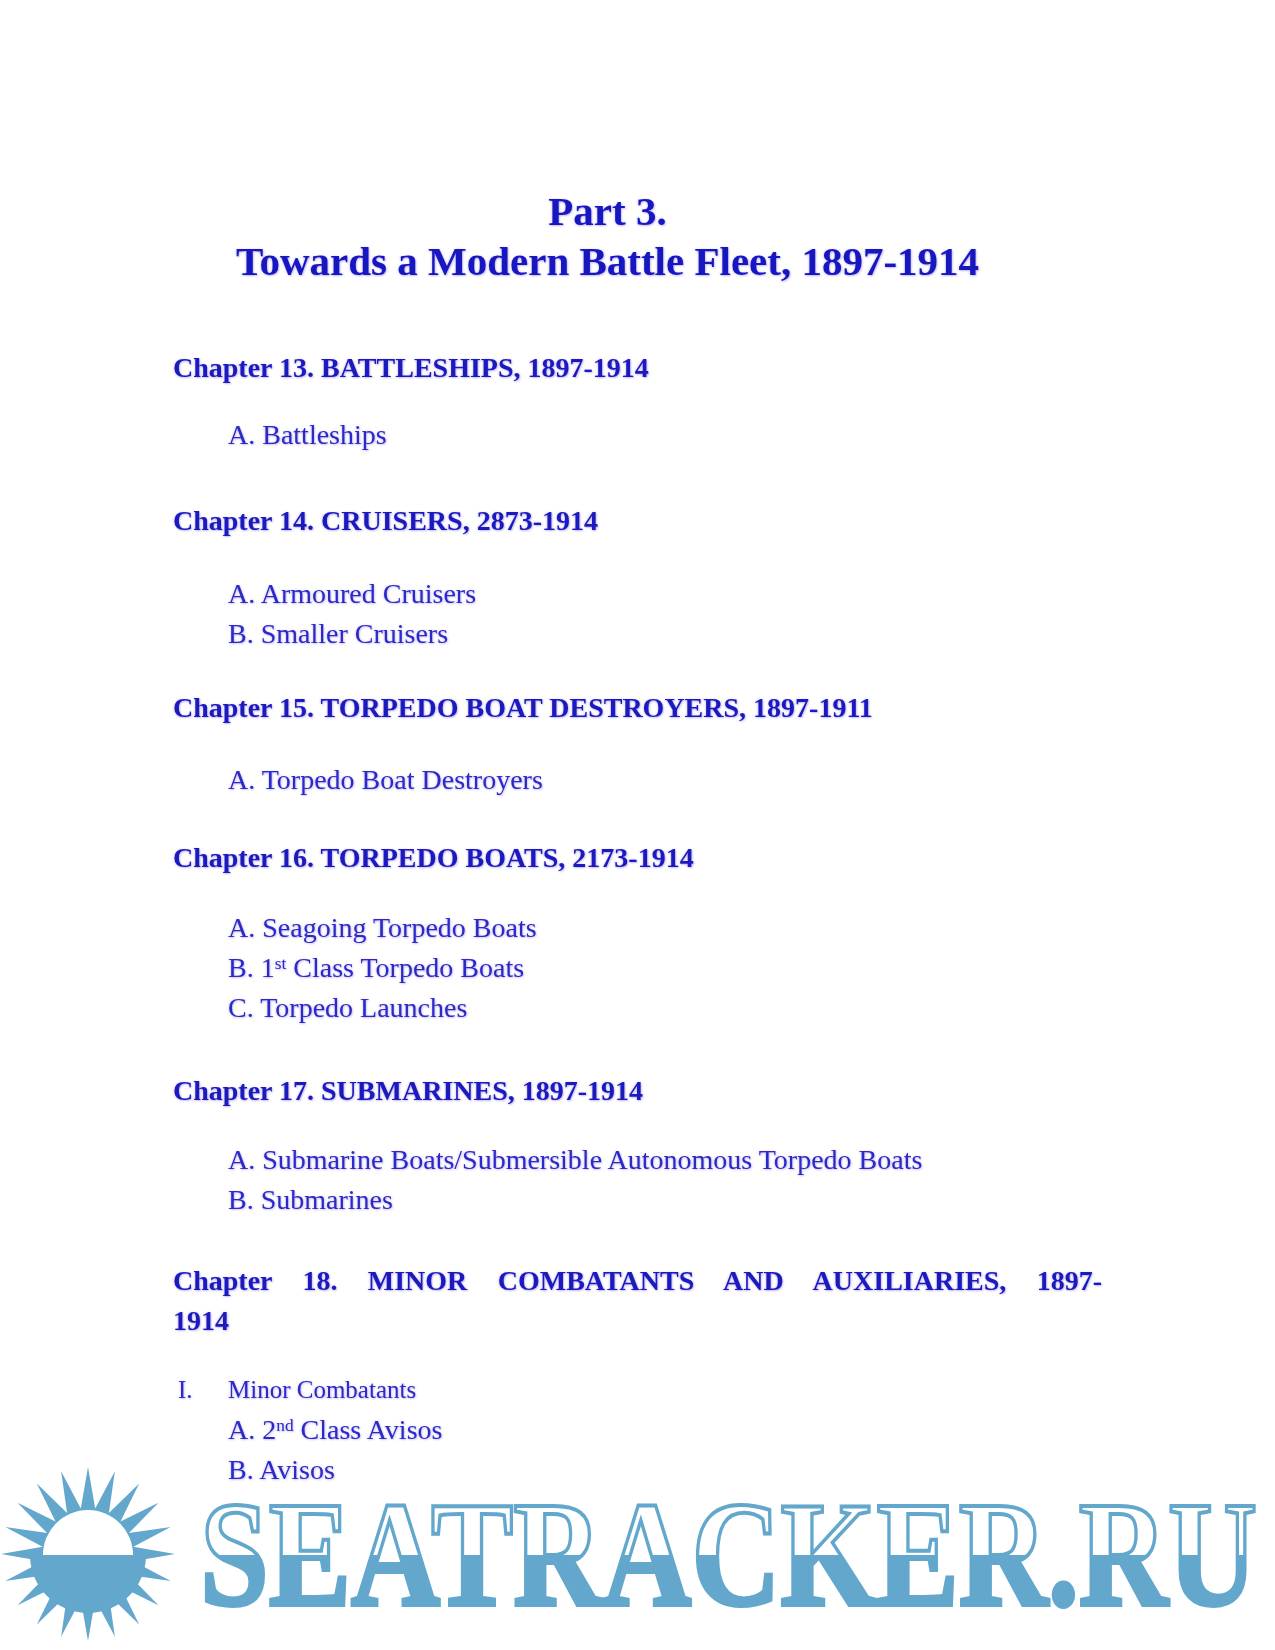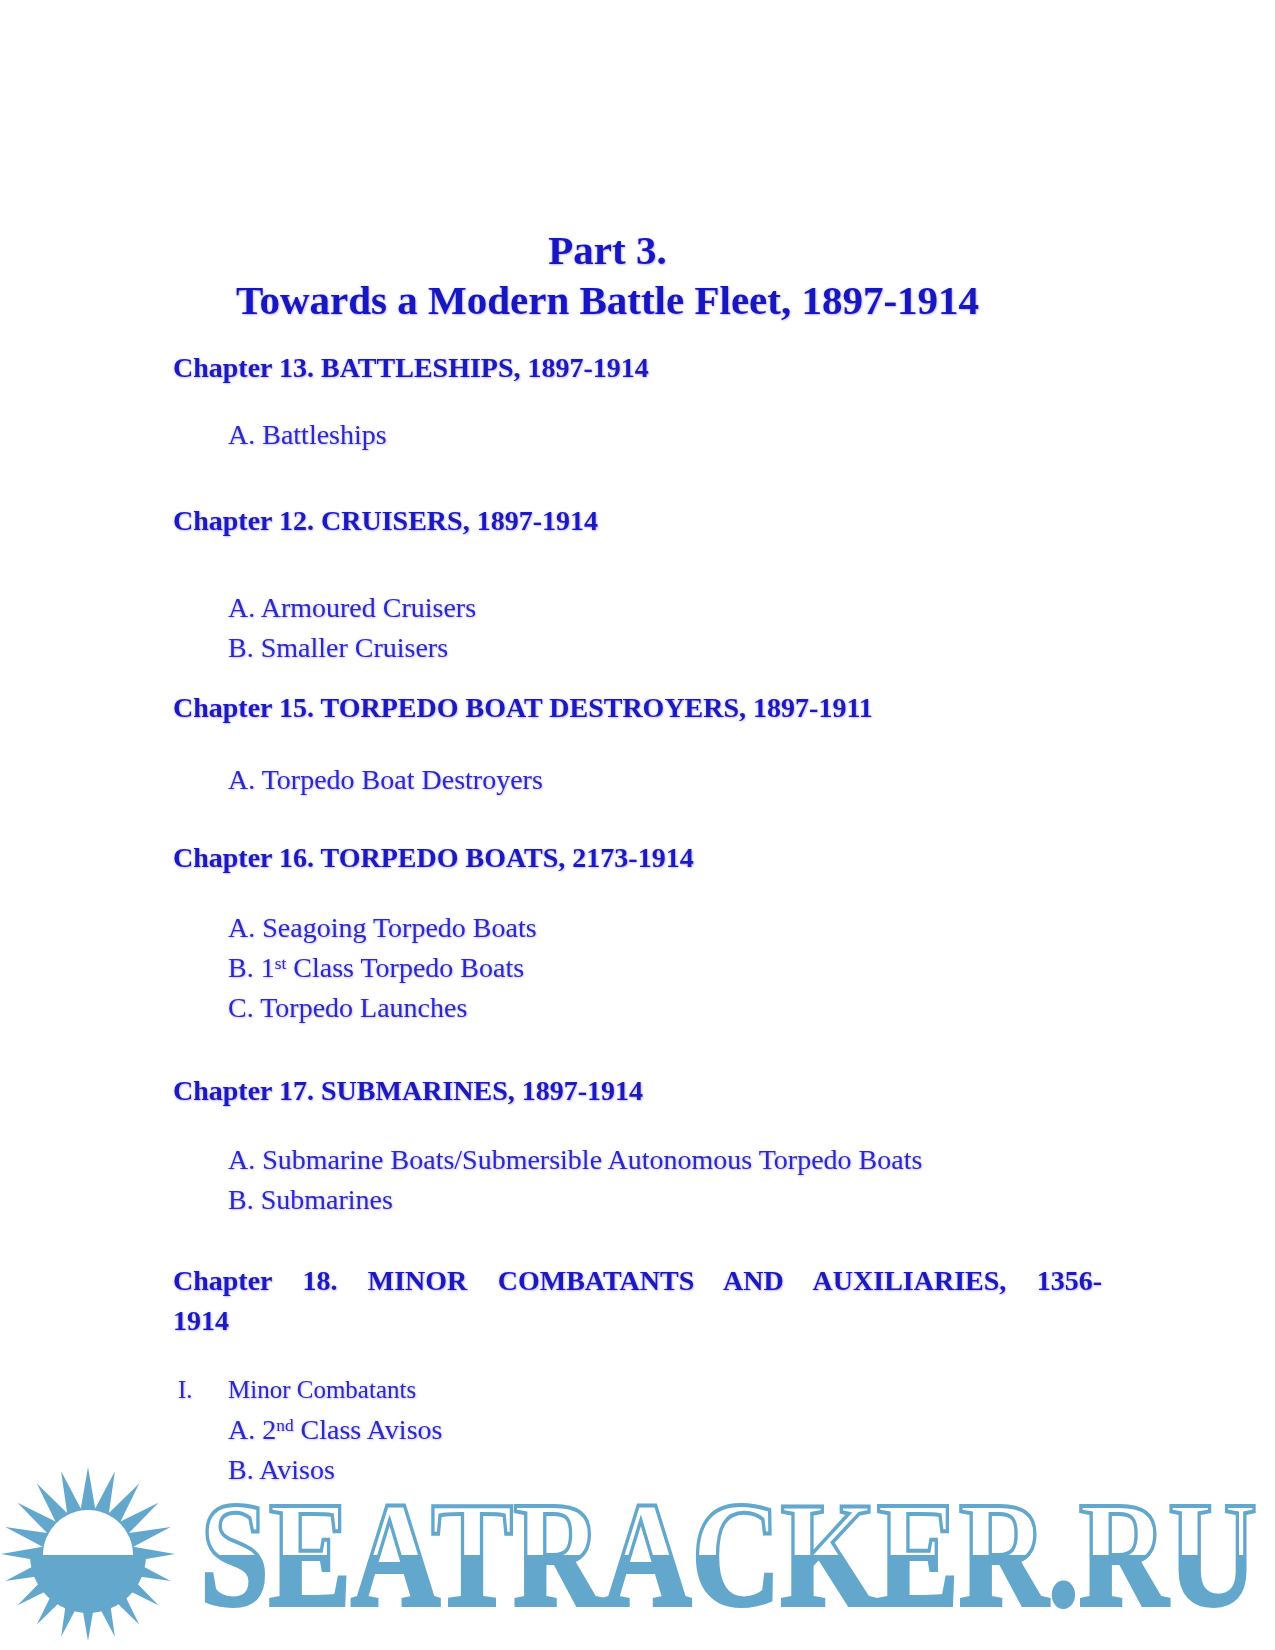--- a/index.html
+++ b/index.html
@@ -12,21 +12,20 @@
   }
   .page { position: absolute; inset: 0; }
   .line { position: absolute; white-space: nowrap; }
 
   .doc-title {
     position: absolute; left: 0; top: 186px; width: 1215px;
     text-align: center;
     font-weight: bold; font-size: 41px; line-height: 50px;
     color: #1717c0;
     text-shadow: 1px 1px 2px rgba(140,110,230,0.45), -1px 0 2px rgba(140,110,230,0.25);
-    margin-top: 39px;
   }
 
   .chapter {
     left: 173px;
     font-weight: bold; font-size: 28px; line-height: 40px;
     color: #1b1bbd;
     text-shadow: 1px 1px 2px rgba(140,110,230,0.45), -1px 0 2px rgba(140,110,230,0.25);
     margin: 0;
   }
   .chapter.wrap2 { width: 929px; white-space: normal; }
@@ -72,22 +71,22 @@
   <header class="doc-title">
     <div>Part 3.</div>
     <div>Towards a Modern Battle Fleet, 1897-1914</div>
   </header>
 
   <h2 class="line chapter" style="top:348px">Chapter 13. BATTLESHIPS, 1897-1914</h2>
   <div class="line items" style="top:415px">
     <div class="item">A. Battleships</div>
   </div>
 
-  <h2 class="line chapter" style="top:501px">Chapter 12. CRUISERS, 1897-1914</h2>
-  <div class="line items" style="top:588px">
+  <h2 class="line chapter" style="top:501px">Chapter 14. CRUISERS, 2873-1914</h2>
+  <div class="line items" style="top:574px">
     <div class="item">A. Armoured Cruisers</div>
     <div class="item">B. Smaller Cruisers</div>
   </div>
 
   <h2 class="line chapter" style="top:688px">Chapter 15. TORPEDO BOAT DESTROYERS, 1897-1911</h2>
   <div class="line items" style="top:760px">
     <div class="item">A. Torpedo Boat Destroyers</div>
   </div>
 
   <h2 class="line chapter" style="top:838px">Chapter 16. TORPEDO BOATS, 2173-1914</h2>
@@ -99,21 +98,21 @@
     <div class="item">C. Torpedo Launches</div>
   </div>
 
   <h2 class="line chapter" style="top:1071px">Chapter 17. SUBMARINES, 1897-1914</h2>
   <div class="line items" style="top:1140px">
     <div class="item">A. Submarine Boats/Submersible Autonomous Torpedo Boats</div>
     <div class="item">B. Submarines</div>
   </div>
 
   <h2 class="line chapter wrap2" style="top:1261px">
-    <div class="jline">Chapter 18. MINOR COMBATANTS AND AUXILIARIES, 1356-</div>
+    <div class="jline">Chapter 18. MINOR COMBATANTS AND AUXILIARIES, 1897-</div>
     <div>1914</div>
   </h2>
 
   <div class="line section-line" style="top:1370px">
     <span class="numeral">I.</span><span>Minor Combatants</span>
   </div>
 
   <div class="line items" style="top:1410px">
     <div class="item">
       <span>A. 2</span><sup class="ord">nd</sup><span> Class Avisos</span>

